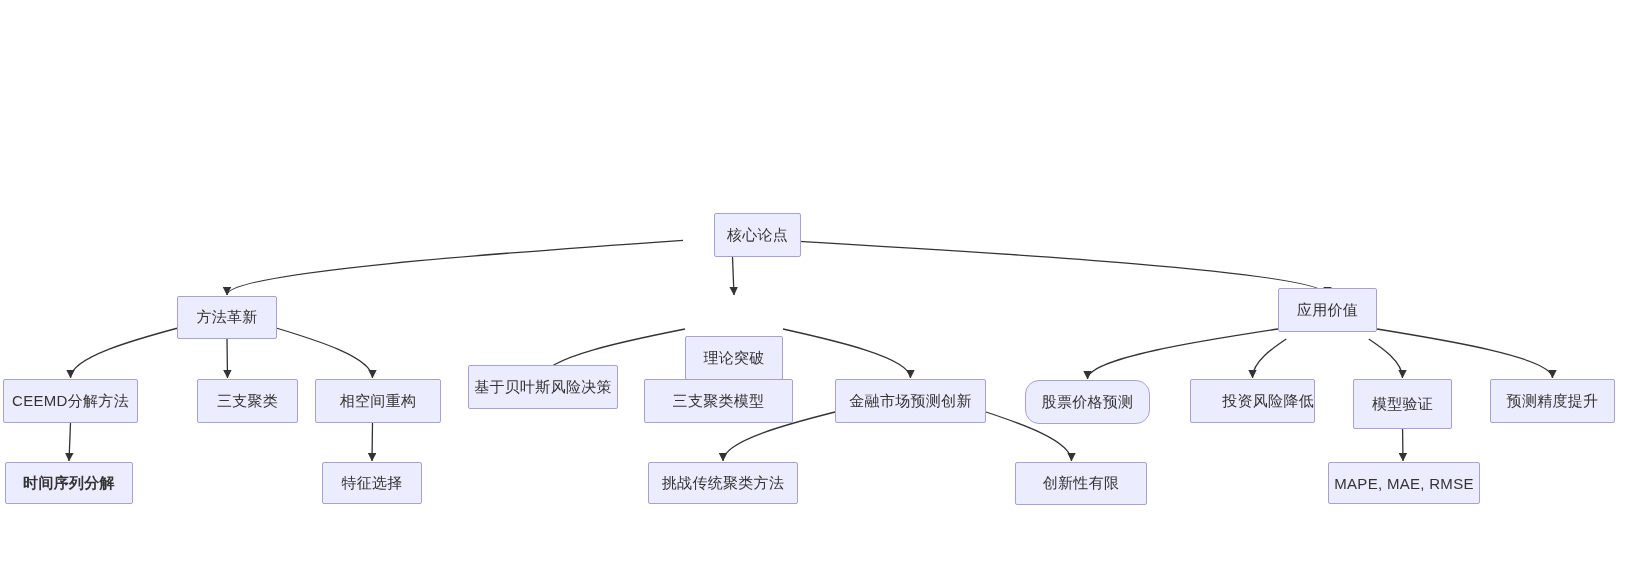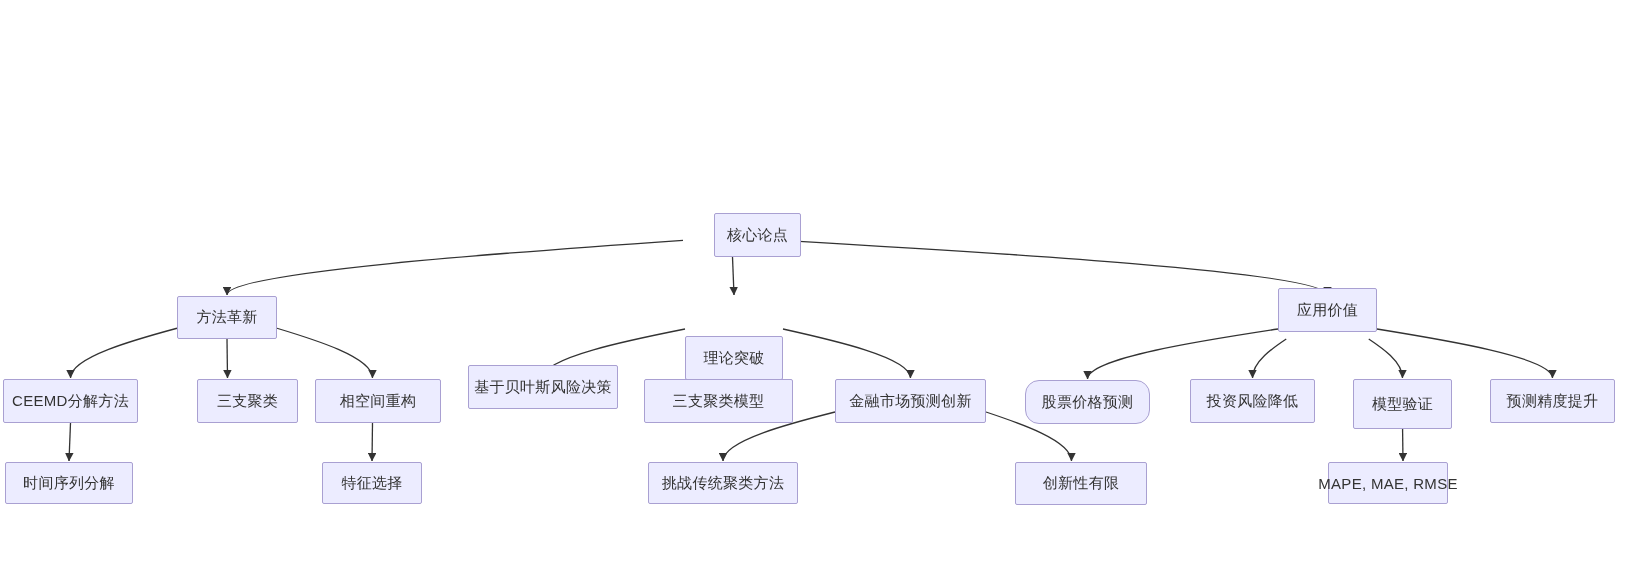--- a/index.html
+++ b/index.html
@@ -102,38 +102,38 @@
       </div>
       <div class="node" style="left: 644px; top: 379px; width: 149px; height: 44px;">
         <span>三支聚类模型</span>
       </div>
       <div class="node" style="left: 835px; top: 379px; width: 151px; height: 44px; text-align: right;">
         <span>金融市场预测创新</span>
       </div>
       <div class="node" style="left: 1025px; top: 380px; width: 125px; height: 44px; border-radius: 14px;">
         <span>股票价格预测</span>
       </div>
-      <div class="node" style="left: 1190px; top: 379px; width: 125px; height: 44px;">
+      <div class="node" style="left: 1190px; top: 379px; width: 125px; height: 44px; justify-content: flex-end;">
         <span>投资风险降低</span>
       </div>
       <div class="node" style="left: 1353px; top: 379px; width: 99px; height: 50px;">
         <span>模型验证</span>
       </div>
       <div class="node" style="left: 1490px; top: 379px; width: 125px; height: 44px; align-items: center;">
         <span>预测精度提升</span>
       </div>
-      <div class="node" style="left: 5px; top: 462px; width: 128px; height: 42px;">
+      <div class="node" style="left: 5px; top: 462px; width: 128px; height: 42px; font-weight: bold;">
         <span>时间序列分解</span>
       </div>
       <div class="node" style="left: 322px; top: 462px; width: 100px; height: 42px;">
         <span>特征选择</span>
       </div>
       <div class="node" style="left: 648px; top: 462px; width: 150px; height: 42px;">
         <span>挑战传统聚类方法</span>
       </div>
       <div class="node" style="left: 1015px; top: 462px; width: 132px; height: 43px;">
         <span>创新性有限</span>
       </div>
-      <div class="node" style="left: 1328px; top: 462px; width: 120px; height: 42px;">
+      <div class="node" style="left: 1328px; top: 462px; width: 152px; height: 42px;">
         <span>MAPE, MAE, RMSE</span>
       </div>
     </div>
 </div>
 
 </body></html>

